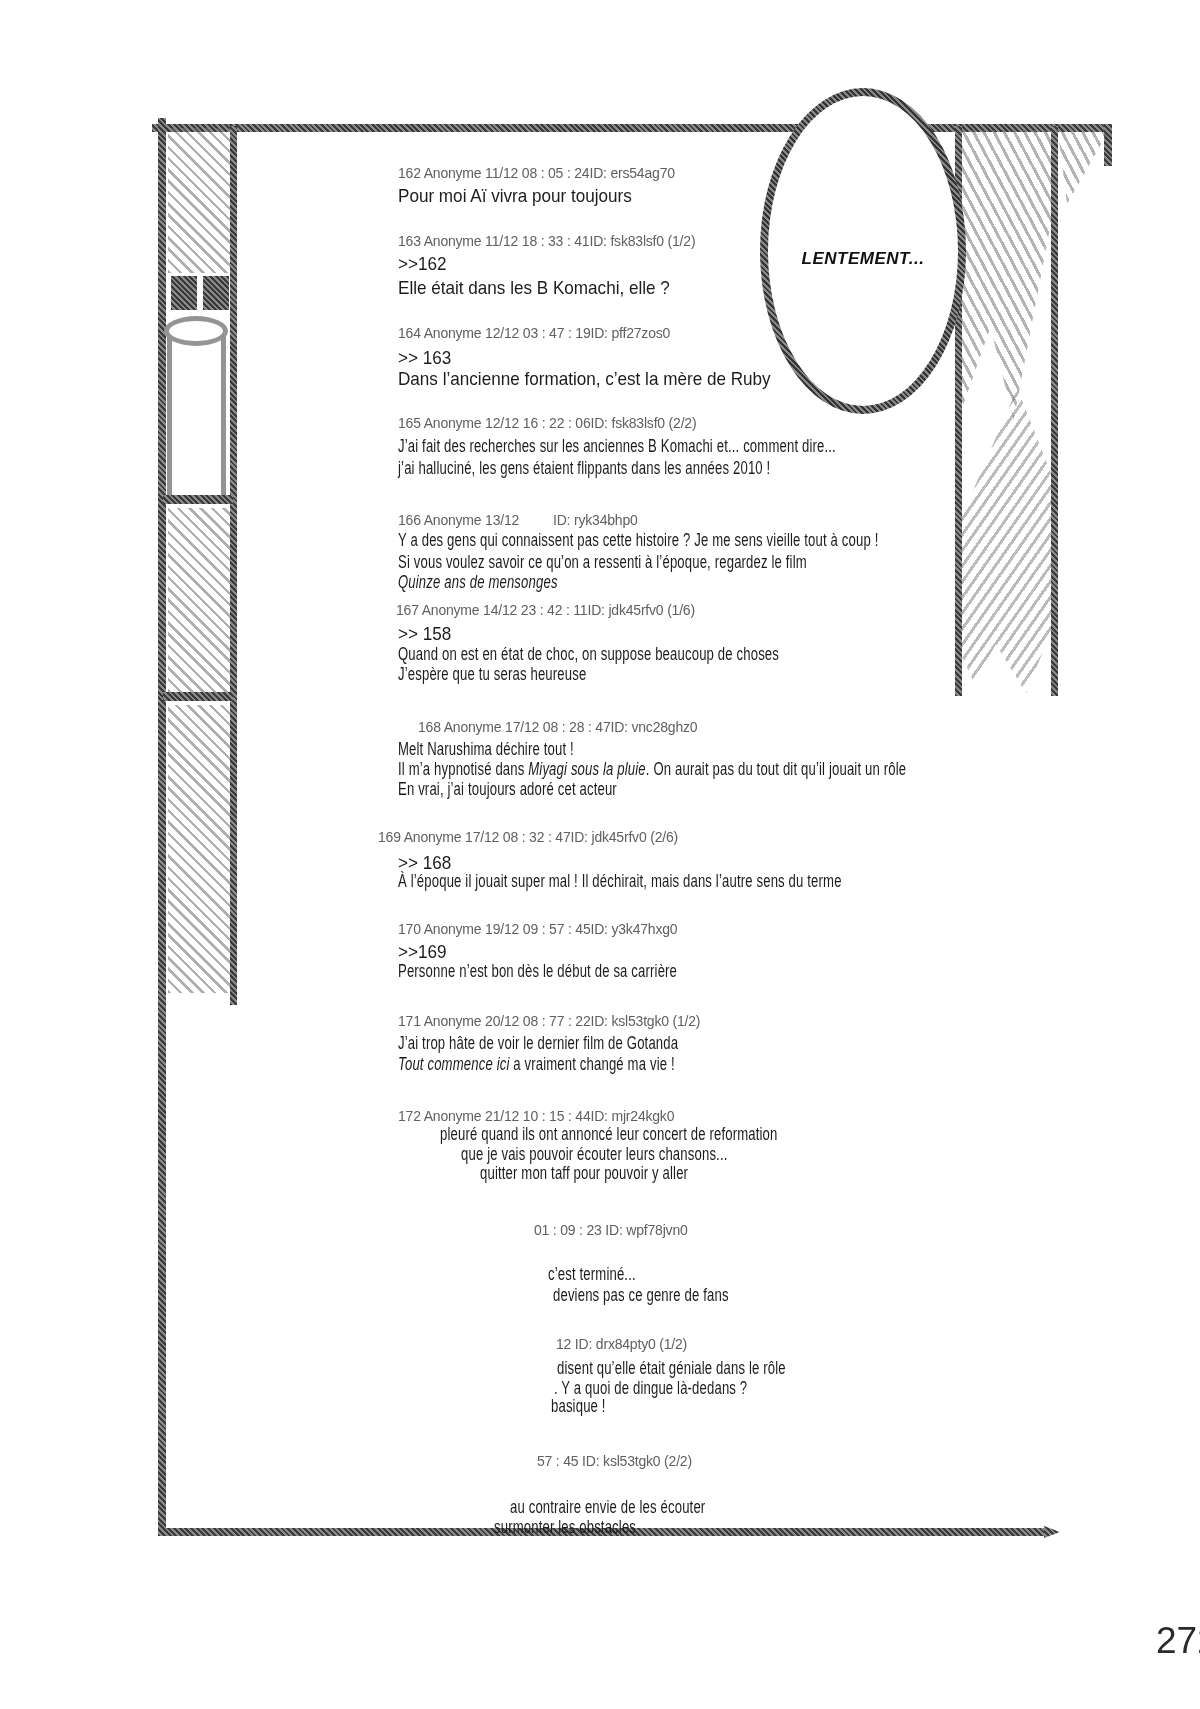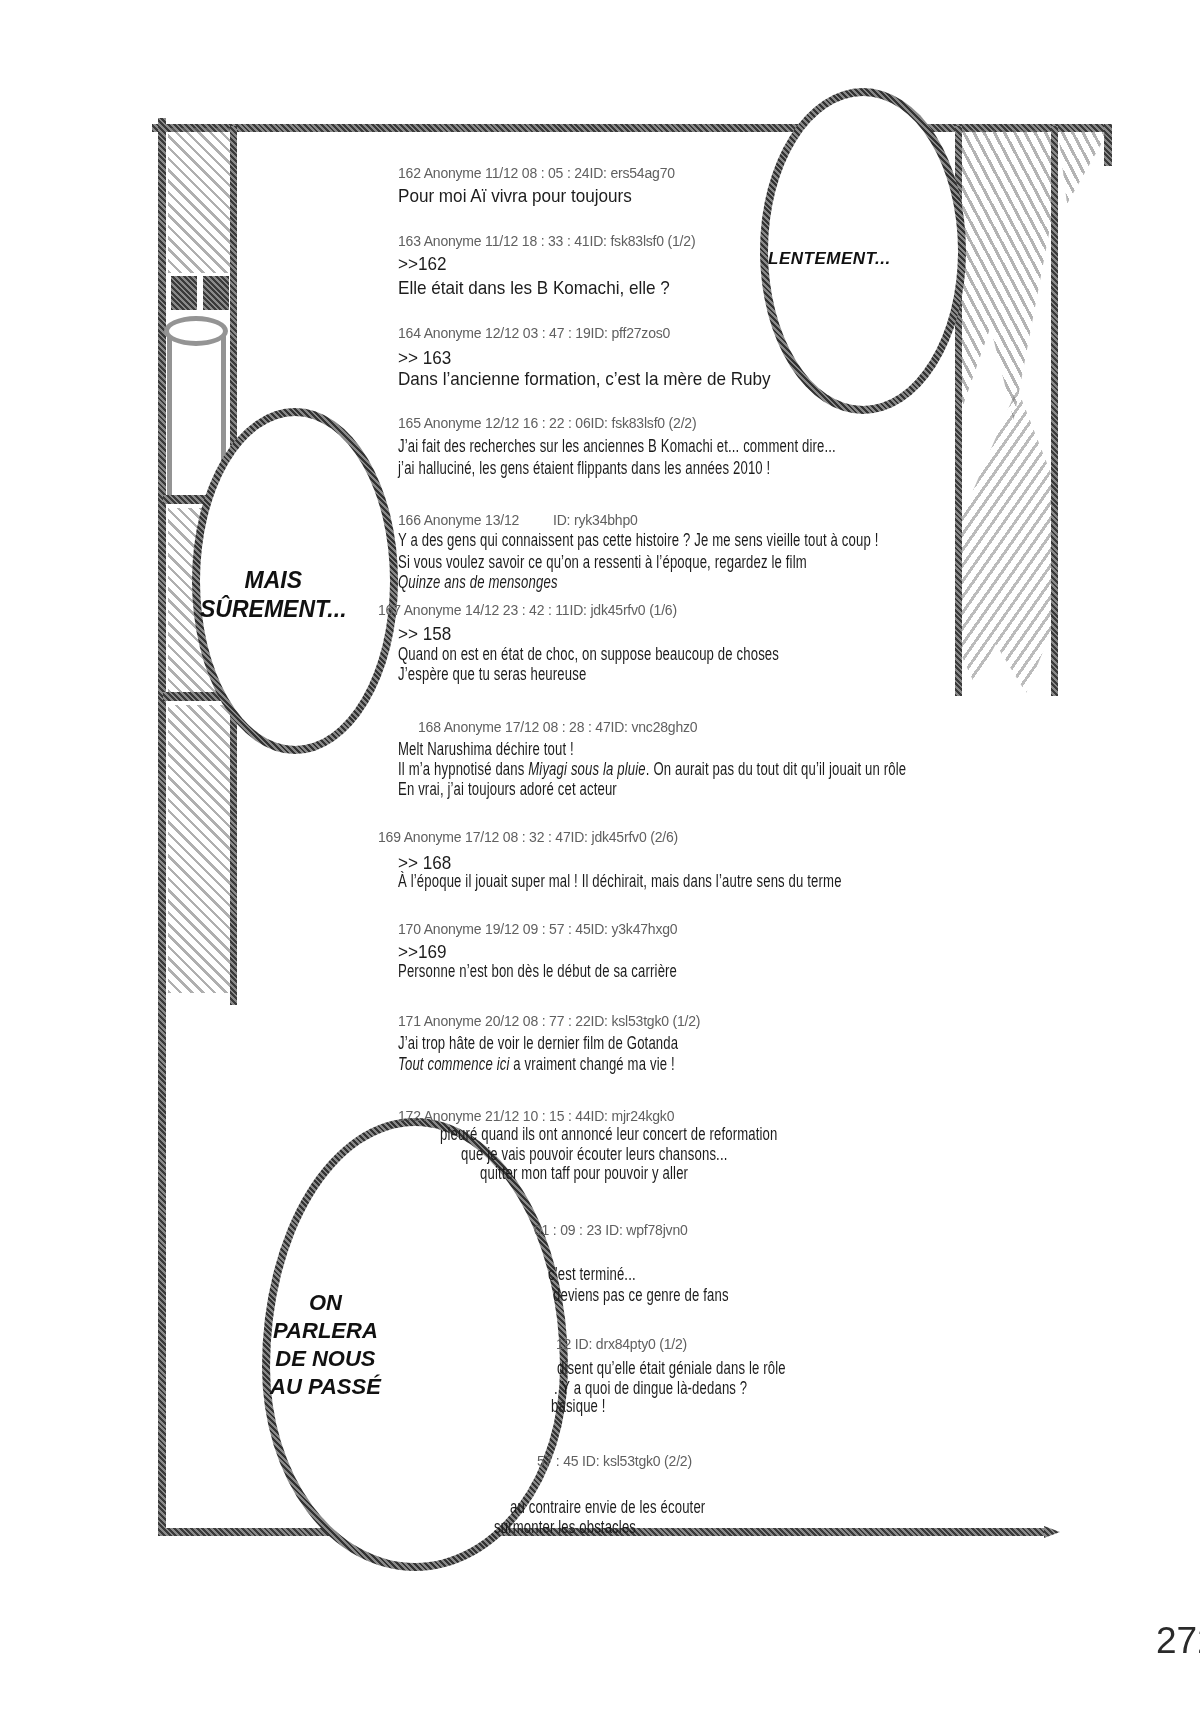--- a/index.html
+++ b/index.html
@@ -12,21 +12,21 @@
 
   
   .hatch1{background:repeating-linear-gradient(45deg,rgba(110,110,110,.55) 0 2.5px,transparent 2.5px 8px);}
   .hatch2{background:repeating-linear-gradient(62deg,rgba(105,105,105,.5) 0 3px,transparent 3px 9px);}
   .hatch3{background:repeating-linear-gradient(-55deg,rgba(105,105,105,.45) 0 3px,transparent 3px 9px);}
 
   
   .bubble{position:absolute;z-index:4;border:8px solid transparent;border-radius:50%;
           background:linear-gradient(#fff,#fff) padding-box,
                      repeating-linear-gradient(45deg,#333 0 2px,#888 2px 4px) border-box;
-          display:flex;flex-direction:column;align-items:flex-start;justify-content:center;
+          display:flex;flex-direction:column;align-items:center;justify-content:center;
           text-align:center;font-style:italic;font-weight:700;color:#111;}
   .bubble .bline{white-space:nowrap;}
   #bubble-lentement{left:760px;top:88px;width:190px;height:310px;font-size:17px;letter-spacing:.5px;}
   #bubble-lentement .bline{transform:translateY(8px);}
   #bubble-mais{left:192px;top:408px;width:190px;height:330px;font-size:23px;line-height:29px;}
   #bubble-mais .blines{transform:translateY(14px);}
   #bubble-passe{left:262px;top:1118px;width:290px;height:437px;font-size:22px;line-height:28px;
                 border-radius:50% 50% 50% 50%/55% 55% 45% 45%;}
 
   
@@ -67,34 +67,20 @@
 
   <div class="abs ht" style="left:955px;top:126px;width:7px;height:570px;z-index:1;"></div>
   <div class="abs ht" style="left:1051px;top:126px;width:7px;height:570px;z-index:1;"></div>
   <div class="abs hatch2" style="left:962px;top:130px;width:89px;height:290px;clip-path:polygon(0 0,100% 0,100% 32%,58% 100%,32% 68%,0 96%);z-index:1;"></div>
   <div class="abs hatch3" style="left:962px;top:388px;width:89px;height:305px;clip-path:polygon(0 42%,62% 0,100% 28%,100% 80%,72% 100%,38% 84%,14% 97%,0 88%);z-index:1;"></div>
   <div class="abs hatch2" style="left:1058px;top:132px;width:50px;height:72px;clip-path:polygon(0 0,100% 0,18% 100%);z-index:1;"></div>
 
   <div class="bubble" id="bubble-lentement">
     <div class="bline">LENTEMENT...</div>
   </div>
-  <div class="bubble" id="bubble-mais">
-    <div class="blines">
-      <div class="bline">MAIS</div>
-      <div class="bline">SÛREMENT...</div>
-    </div>
-  </div>
-  <div class="bubble" id="bubble-passe">
-    <div class="blines">
-      <div class="bline">ON</div>
-      <div class="bline">PARLERA</div>
-      <div class="bline">DE NOUS</div>
-      <div class="bline">AU PASSÉ</div>
-    </div>
-  </div>
 
   <div id="thread">
       <div class="post" style="top: 165px;">
         <div class="post-header" style="left: 398px;"><span class="meta">162 Anonyme 11/12 08 : 05 : 24</span><span class="uid">ID: ers54ag70</span></div>
         <div class="post-line n" style="top: 20px; left: 398px;"><span>Pour moi Aï vivra pour toujours</span></div>
       </div>
       <div class="post" style="top: 233px;">
         <div class="post-header" style="left: 398px;"><span class="meta">163 Anonyme 11/12 18 : 33 : 41</span><span class="uid">ID: fsk83lsf0 (1/2)</span></div>
         <div class="post-line n" style="top: 20px; left: 398px;"><span>&gt;&gt;162</span></div>
         <div class="post-line n" style="top: 44px; left: 398px;"><span>Elle était dans les B Komachi, elle ?</span></div>
@@ -109,21 +95,21 @@
         <div class="post-line c" style="top: 21px; left: 398px;"><span>J’ai fait des recherches sur les anciennes B Komachi et... comment dire...</span></div>
         <div class="post-line c" style="top: 43px; left: 398px;"><span>j’ai halluciné, les gens étaient flippants dans les années 2010 !</span></div>
       </div>
       <div class="post" style="top: 512px;">
         <div class="post-header" style="left: 398px;"><span class="meta">166 Anonyme 13/12</span><span class="uid">ID: ryk34bhp0</span></div>
         <div class="post-line c" style="top: 18px; left: 398px;"><span>Y a des gens qui connaissent pas cette histoire ? Je me sens vieille tout à coup !</span></div>
         <div class="post-line c" style="top: 40px; left: 398px;"><span>Si vous voulez savoir ce qu’on a ressenti à l’époque, regardez le film</span></div>
         <div class="post-line c" style="top: 60px; left: 398px;"><span class="it">Quinze ans de mensonges</span></div>
       </div>
       <div class="post" style="top: 602px;">
-        <div class="post-header" style="left: 378px;"><span class="meta">167 Anonyme 14/12 23 : 42 : 11</span><span class="uid">ID: jdk45rfv0 (1/6)</span></div>
+        <div class="post-header" style="left: 396px;"><span class="meta">167 Anonyme 14/12 23 : 42 : 11</span><span class="uid">ID: jdk45rfv0 (1/6)</span></div>
         <div class="post-line n" style="top: 21px; left: 398px;"><span>&gt;&gt; 158</span></div>
         <div class="post-line c" style="top: 42px; left: 398px;"><span>Quand on est en état de choc, on suppose beaucoup de choses</span></div>
         <div class="post-line c" style="top: 62px; left: 398px;"><span>J’espère que tu seras heureuse</span></div>
       </div>
       <div class="post" style="top: 719px;">
         <div class="post-header" style="left: 418px;"><span class="meta">168 Anonyme 17/12 08 : 28 : 47</span><span class="uid">ID: vnc28ghz0</span></div>
         <div class="post-line c" style="top: 20px; left: 398px;"><span>Melt Narushima déchire tout !</span></div>
         <div class="post-line c" style="top: 40px; left: 398px;"><span>Il m’a hypnotisé dans </span><span class="it">Miyagi sous la pluie</span><span>. On aurait pas du tout dit qu’il jouait un rôle</span></div>
         <div class="post-line c" style="top: 60px; left: 398px;"><span>En vrai, j’ai toujours adoré cet acteur</span></div>
       </div>

